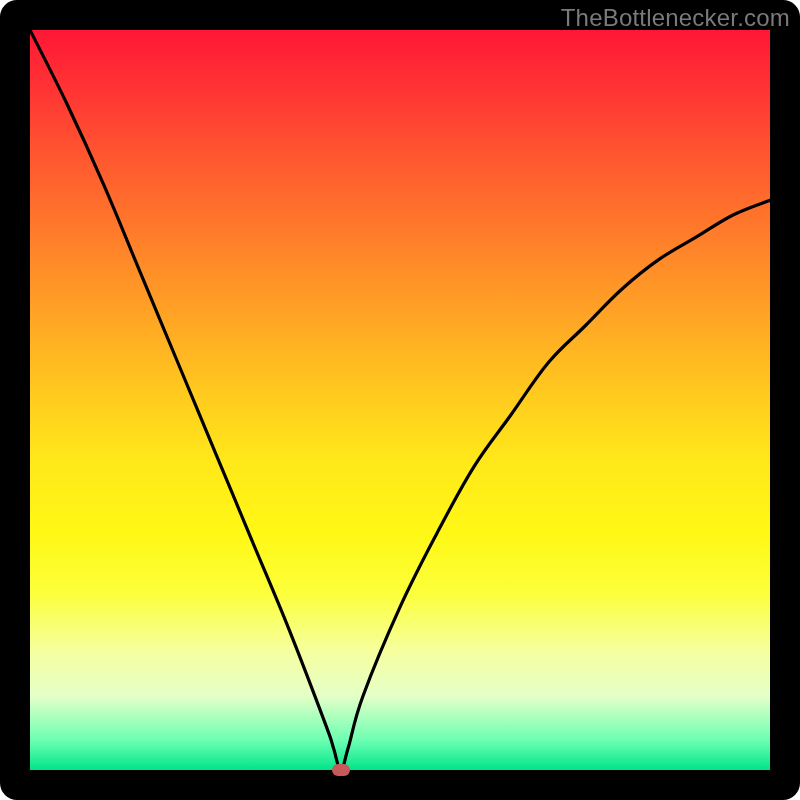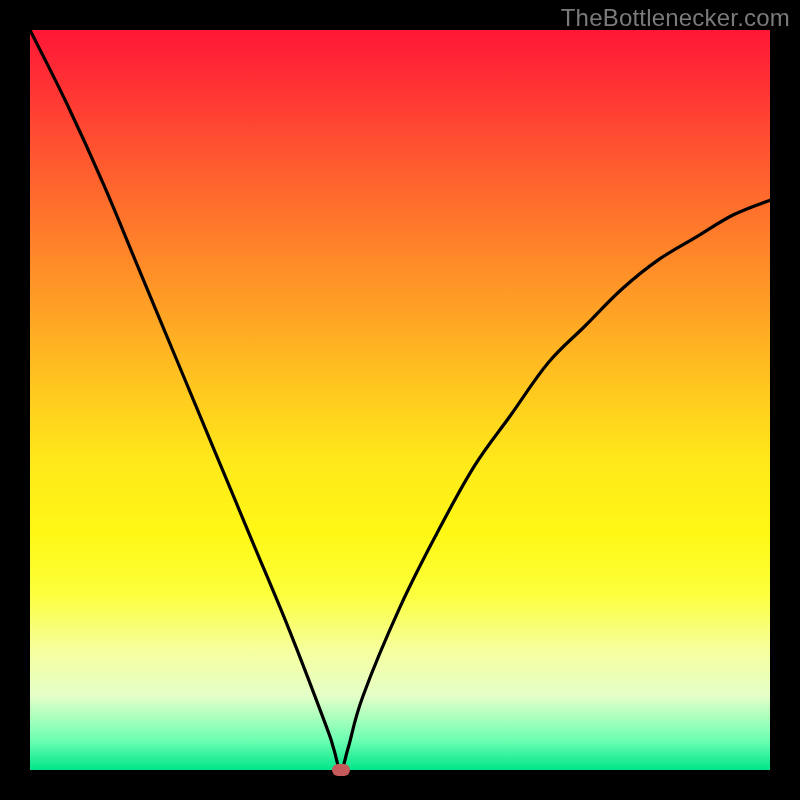--- a/index.html
+++ b/index.html
@@ -2,20 +2,21 @@
 <html><head>
 <meta charset="utf-8">
 <style>
   * { margin: 0; padding: 0; box-sizing: border-box; }
   html, body { width: 800px; height: 800px; overflow: hidden; background: #fff; }
   .outer {
     width: 800px;
     height: 800px;
     background: #000;
     position: relative;
+    border-radius: 17px;
   }
   .plot {
     position: absolute;
     left: 30px;
     top: 30px;
     width: 740px;
     height: 740px;
     background: linear-gradient(to bottom,
       #ff1736 0%,
       #ff3434 8%,

